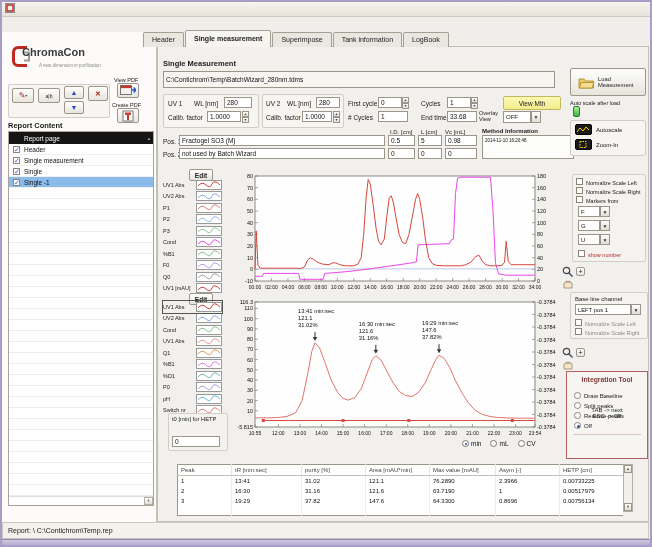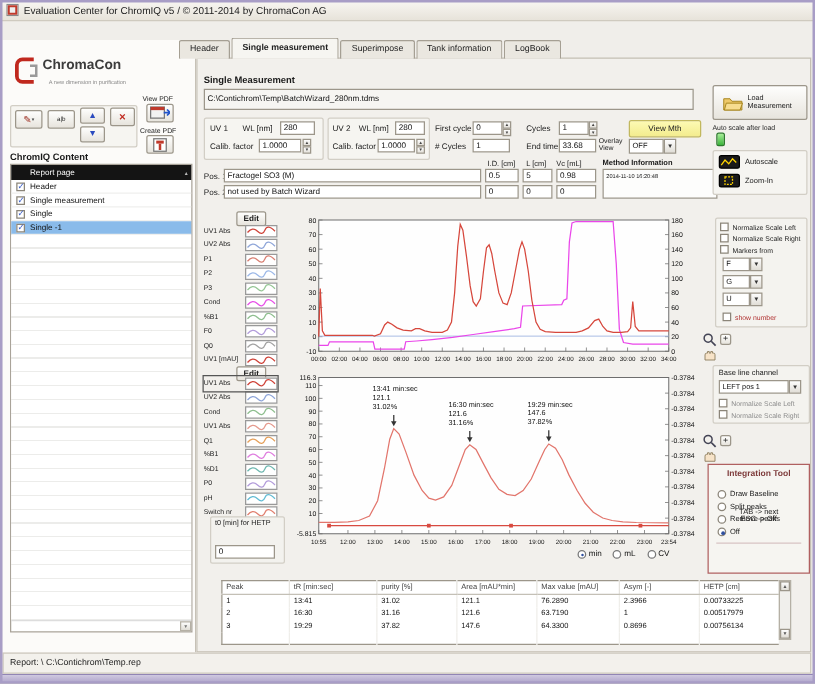--- a/index.html
+++ b/index.html
@@ -57,40 +57,39 @@
 </head>
 <body>
 
 <div class="win">
 
   <div class="titlebar">
     <svg width="10" height="10">
         <rect x="0.5" y="0.5" width="9" height="9" fill="#eee" stroke="#888"></rect>
         <rect x="2" y="2" width="6" height="6" fill="none" stroke="#c0392b" stroke-width="1.6"></rect>
       </svg>
-    <span>Evaluation Center for ChromIQ v5 / © 2011-2014 by ChromaCon AG</span>
   </div>
 
 
   <div class="page"></div>
 
   <div class="tabstrip" id="tabstrip">
       <div class="tab">Header</div>
       <div class="tab act">Single measurement</div>
       <div class="tab">Superimpose</div>
       <div class="tab">Tank information</div>
       <div class="tab">LogBook</div>
     </div>
 
   <div class="sidebar">
     <svg style="position:absolute;left:8px;top:12px" width="25" height="25">
       <path d="M17 3.5 H8 a4.5 4.5 0 0 0 -4.5 4.5 v9 a4.5 4.5 0 0 0 4.5 4.5 h9" fill="none" stroke="#c0281e" stroke-width="3"></path>
       <path d="M14 8.5 h5 v8 h-5" fill="none" stroke="#9a9a9a" stroke-width="2"></path>
     </svg>
-    <div class="lbl bold" style="left:32px;top:17px;font-size:11px;color:#3c3c3c">ChromaCon</div>
+    <div class="lbl bold" style="left:20px;top:17px;font-size:11px;color:#3c3c3c">ChromaCon</div>
     <div class="lbl gray" style="left:37px;top:30px;font-size:4.5px">A new dimension in purification</div>
 
     <div class="grp" style="left:6px;top:52px;width:102px;height:34px"></div>
     <div class="btn" style="left:10px;top:56px;width:22px;height:15px">
         <span style="color:#a03428;font-size:8px">✎</span>
         <span style="font-size:4px;color:#444">▾</span>
       </div>
     <div class="btn" style="left:36px;top:56px;width:22px;height:15px;font-size:5px">
         <span>a|b</span>
       </div>
@@ -114,21 +113,21 @@
     </div>
     <div class="lbl s55" style="left:110px;top:70px">Create PDF</div>
     <div class="btn" style="left:115px;top:76px;width:22px;height:15px">
       <svg width="12" height="12">
           <rect x="1" y="1" width="10" height="10" fill="#fff" stroke="#777"></rect>
           <rect x="3" y="2.5" width="6" height="2.4" fill="#c0392b"></rect>
           <rect x="5" y="5" width="2" height="5" fill="#c0392b"></rect>
         </svg>
     </div>
 
-    <div class="lbl bold s75" style="left:6px;top:90px">ChromIQ Content</div>
+    <div class="lbl bold s75" style="left:6px;top:90px">Report Content</div>
 
     <div class="stable" style="top:99px;height:375px">
       <div class="sthead">
         <span class="cbc"></span>
         <span>Report page</span>
         <span style="margin-left:auto;margin-right:2px;font-size:4px;color:#bbb">▲</span>
       </div>
       <div id="pagerows">
           <div class="srow">
             <span class="cbc">

